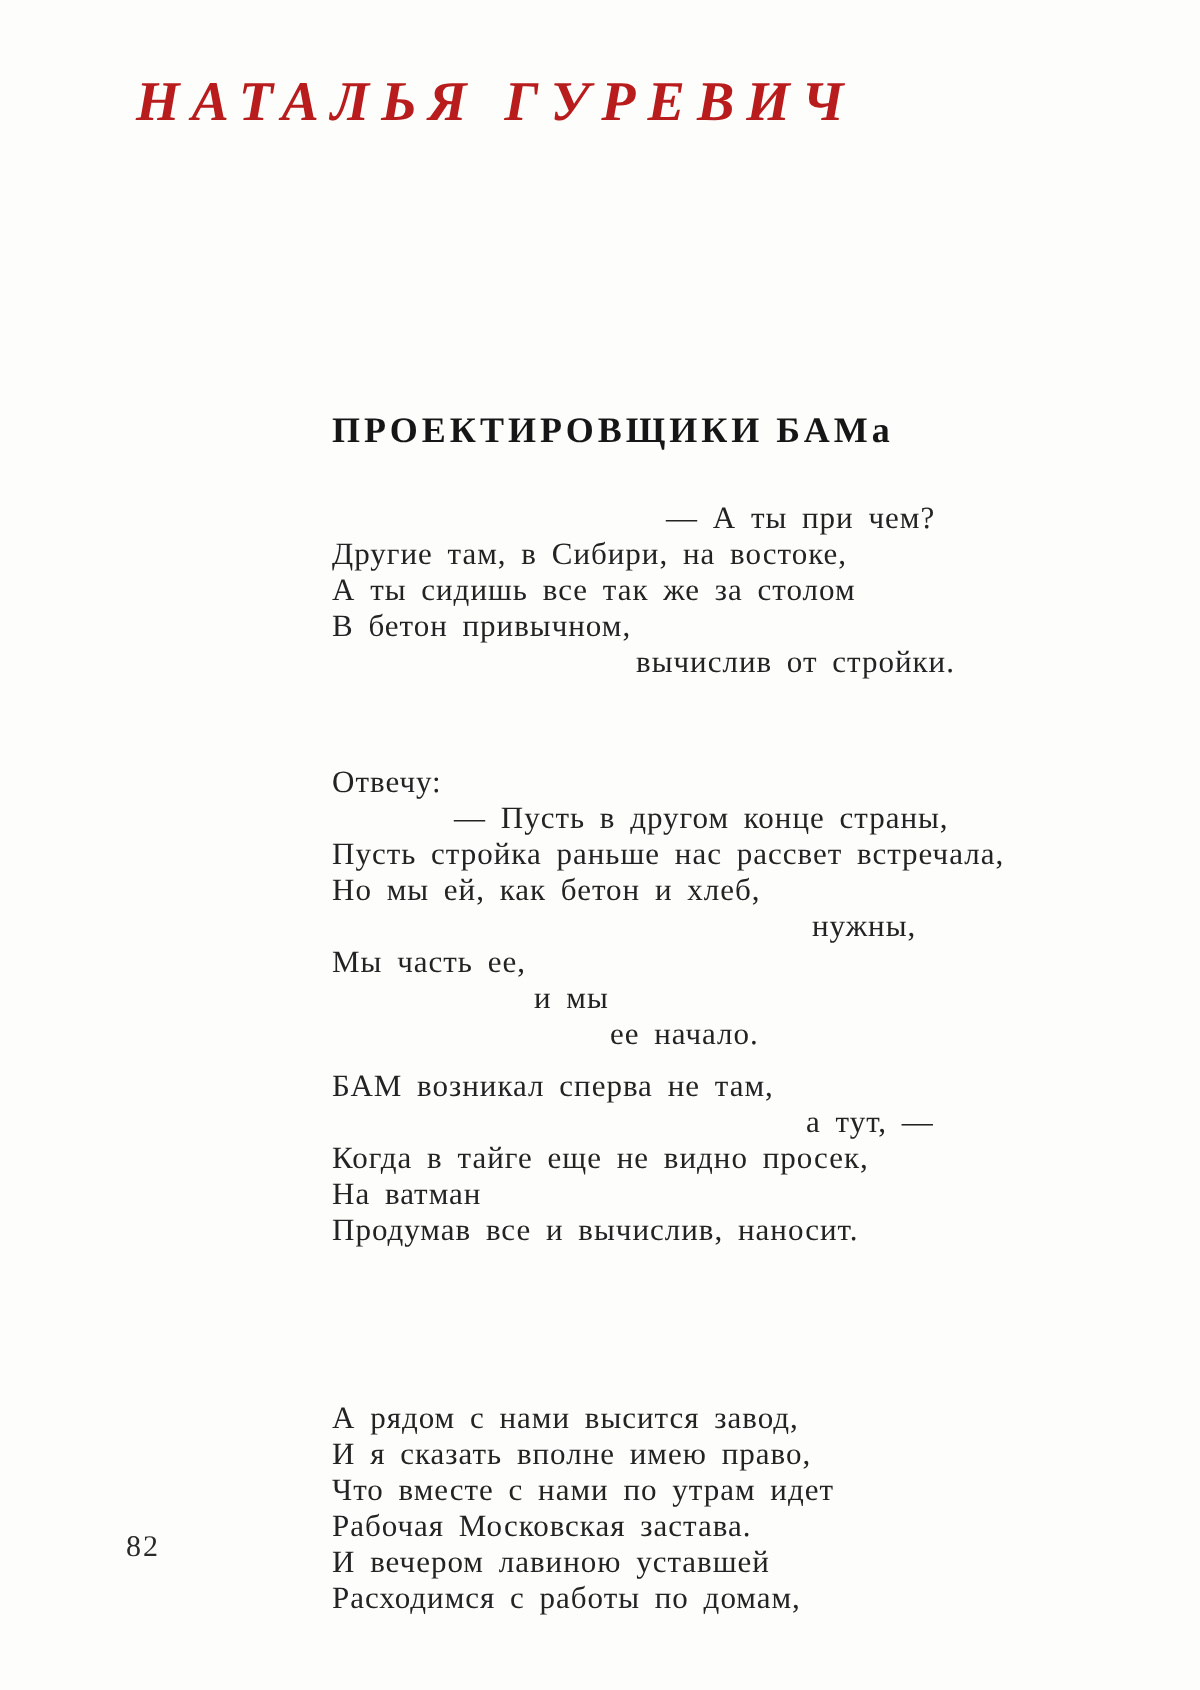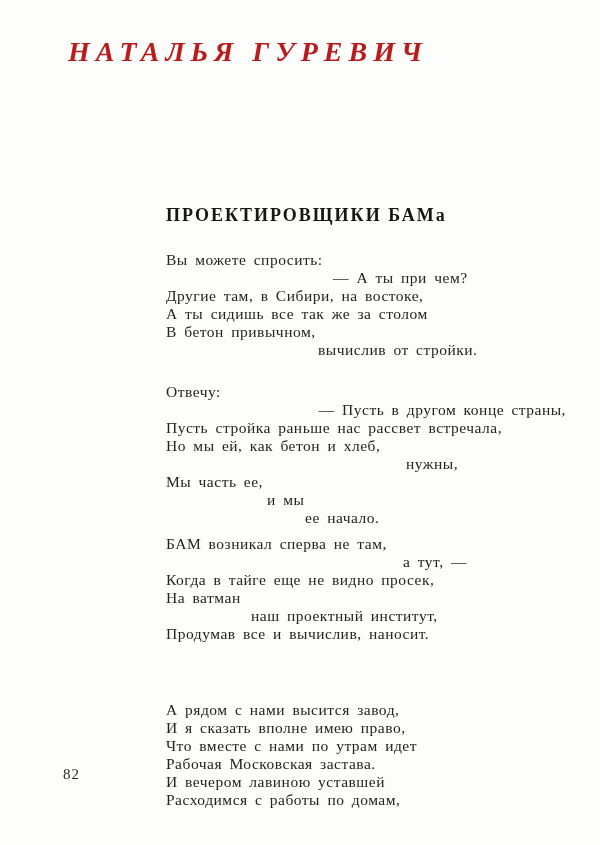--- a/index.html
+++ b/index.html
@@ -60,40 +60,39 @@
   .s4 { top: 661px; margin-top: 40px; }
   .pageno {
     position: absolute;
     left: 63px;
     top: 766px;
     font-size: 15px;
     letter-spacing: 1px;
     color: #2a2a2a;
   }
   
-  .ind-61  { padding-left: 61px; text-align: right; }
+  .ind-61  { padding-left: 61px; }
   .ind-85  { padding-left: 85px; }
   .ind-101 { padding-left: 101px; }
   .ind-139 { padding-left: 139px; }
   .ind-152 { padding-left: 152px; }
   .ind-167 { padding-left: 167px; }
   .ind-237 { padding-left: 237px; }
   .ind-240 { padding-left: 240px; }
 </style>
 </head>
 <body>
 
 <div class="page">
 
   <div class="author">НАТАЛЬЯ ГУРЕВИЧ</div>
 
   <h1 class="title">ПРОЕКТИРОВЩИКИ БАМа</h1>
 
   <div class="stanza s1">
-    <div class="line">Вы можете спросить:</div>
     <div class="line ind-167">— А ты при чем?</div>
     <div class="line">Другие там, в Сибири, на востоке,</div>
     <div class="line">А ты сидишь все так же за столом</div>
     <div class="line">В бетон привычном,</div>
     <div class="line ind-152">вычислив от стройки.</div>
   </div>
 
   <div class="stanza s2">
     <div class="line">Отвечу:</div>
     <div class="line ind-61">— Пусть в другом конце страны,</div>
@@ -103,21 +102,20 @@
     <div class="line">Мы часть ее,</div>
     <div class="line ind-101">и мы</div>
     <div class="line ind-139">ее начало.</div>
   </div>
 
   <div class="stanza s3">
     <div class="line">БАМ возникал сперва не там,</div>
     <div class="line ind-237">а тут, —</div>
     <div class="line">Когда в тайге еще не видно просек,</div>
     <div class="line">На ватман</div>
-    <div class="line ind-85">наш проектный институт,</div>
     <div class="line">Продумав все и вычислив, наносит.</div>
   </div>
 
   <div class="stanza s4">
     <div class="line">А рядом с нами высится завод,</div>
     <div class="line">И я сказать вполне имею право,</div>
     <div class="line">Что вместе с нами по утрам идет</div>
     <div class="line">Рабочая Московская застава.</div>
     <div class="line">И вечером лавиною уставшей</div>
     <div class="line">Расходимся с работы по домам,</div>

